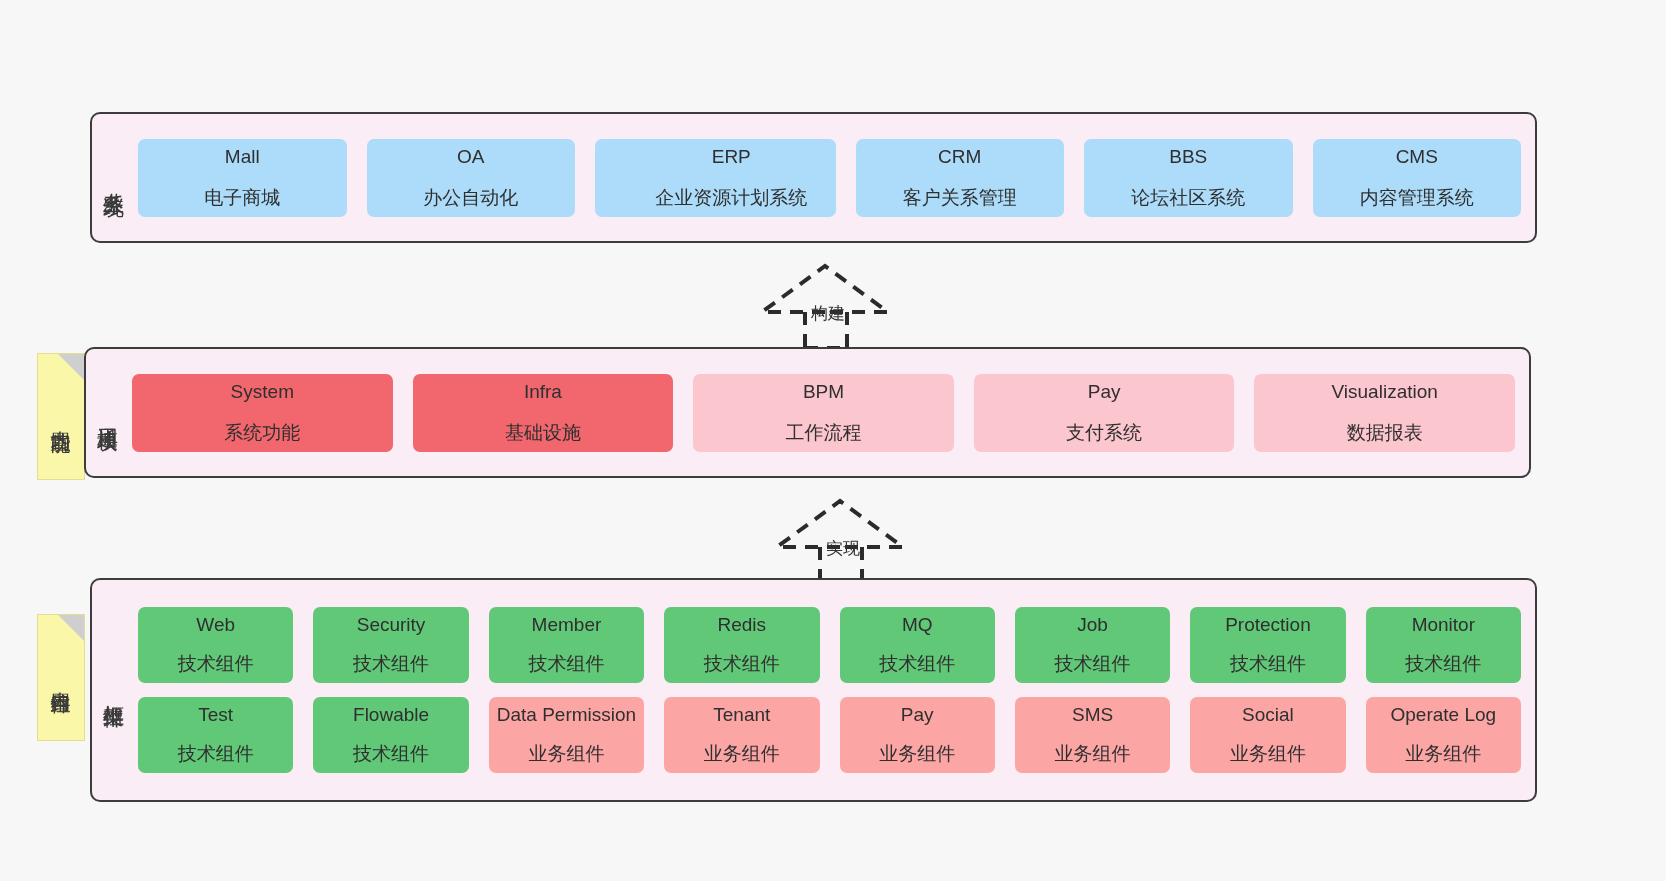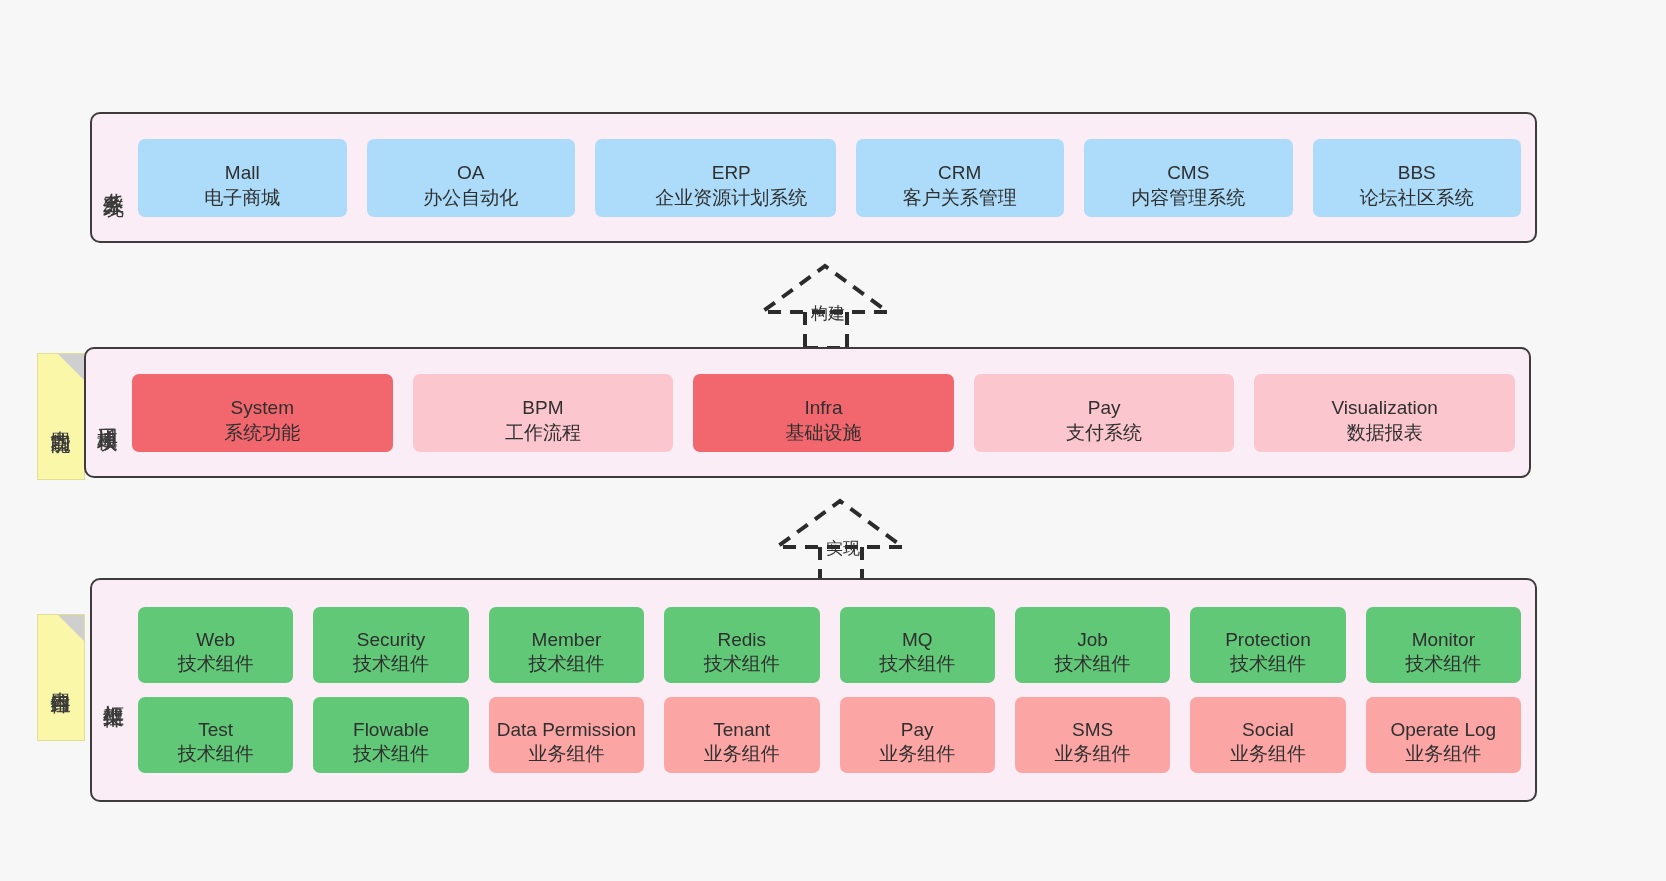--- a/index.html
+++ b/index.html
@@ -51,21 +51,21 @@
     gap:20px;
     align-items:stretch;
   }
   .card{
     flex:1 1 0;
     box-sizing:border-box;
     border-radius:7px;
     display:flex;
     flex-direction:column;
     align-items:center;
-    justify-content:flex-end;
+    justify-content:space-between;
     text-align:center;
     font-size:19px;
     line-height:1.3;
     color:#2F2F2F;
     padding:6px 4px;
   }
   .card .en{display:block;}
   .card .cn{display:block;}
 
   
@@ -131,26 +131,26 @@
         </div>
         <div class="card c-blue" style="height:78px;padding-left:36px;">
           <span class="en">ERP</span>
           <span class="cn">企业资源计划系统</span>
         </div>
         <div class="card c-blue" style="height:78px;">
           <span class="en">CRM</span>
           <span class="cn">客户关系管理</span>
         </div>
         <div class="card c-blue" style="height:78px;">
+          <span class="en">BBS</span>
+          <span class="cn">论坛社区系统</span>
+        </div>
+        <div class="card c-blue" style="height:78px;">
           <span class="en">CMS</span>
           <span class="cn">内容管理系统</span>
-        </div>
-        <div class="card c-blue" style="height:78px;">
-          <span class="en">BBS</span>
-          <span class="cn">论坛社区系统</span>
         </div>
       </div>
     </div>
   </div>
 
   <div class="arrow" style="left:755px;top:262px;width:150px;height:88px;text-align:right;">
     <svg width="150" height="88" viewBox="0 0 150 88">
       <path d="M70 50 L7 50 L70 4 L133 50 L70 50 Z" fill="none" stroke="#2B2B2B" stroke-width="4" stroke-dasharray="13,9" stroke-linecap="butt"></path>
       <path d="M50 50 L50 88" fill="none" stroke="#2B2B2B" stroke-width="4" stroke-dasharray="13,9"></path>
       <path d="M92 50 L92 88" fill="none" stroke="#2B2B2B" stroke-width="4" stroke-dasharray="13,9"></path>
@@ -164,27 +164,27 @@
     <span>内置功能</span>
   </div>
   <div class="layer" style="left:84px;top:347px;width:1447px;height:131px;">
     <div class="layer-title">通用模块</div>
     <div class="layer-body">
       <div class="row">
         <div class="card c-red" style="height:78px;">
           <span class="en">System</span>
           <span class="cn">系统功能</span>
         </div>
+        <div class="card c-red" style="height:78px;">
+          <span class="en">Infra</span>
+          <span class="cn">基础设施</span>
+        </div>
         <div class="card c-pink" style="height:78px;">
           <span class="en">BPM</span>
           <span class="cn">工作流程</span>
-        </div>
-        <div class="card c-red" style="height:78px;">
-          <span class="en">Infra</span>
-          <span class="cn">基础设施</span>
         </div>
         <div class="card c-pink" style="height:78px;">
           <span class="en">Pay</span>
           <span class="cn">支付系统</span>
         </div>
         <div class="card c-pink" style="height:78px;">
           <span class="en">Visualization</span>
           <span class="cn">数据报表</span>
         </div>
       </div>

